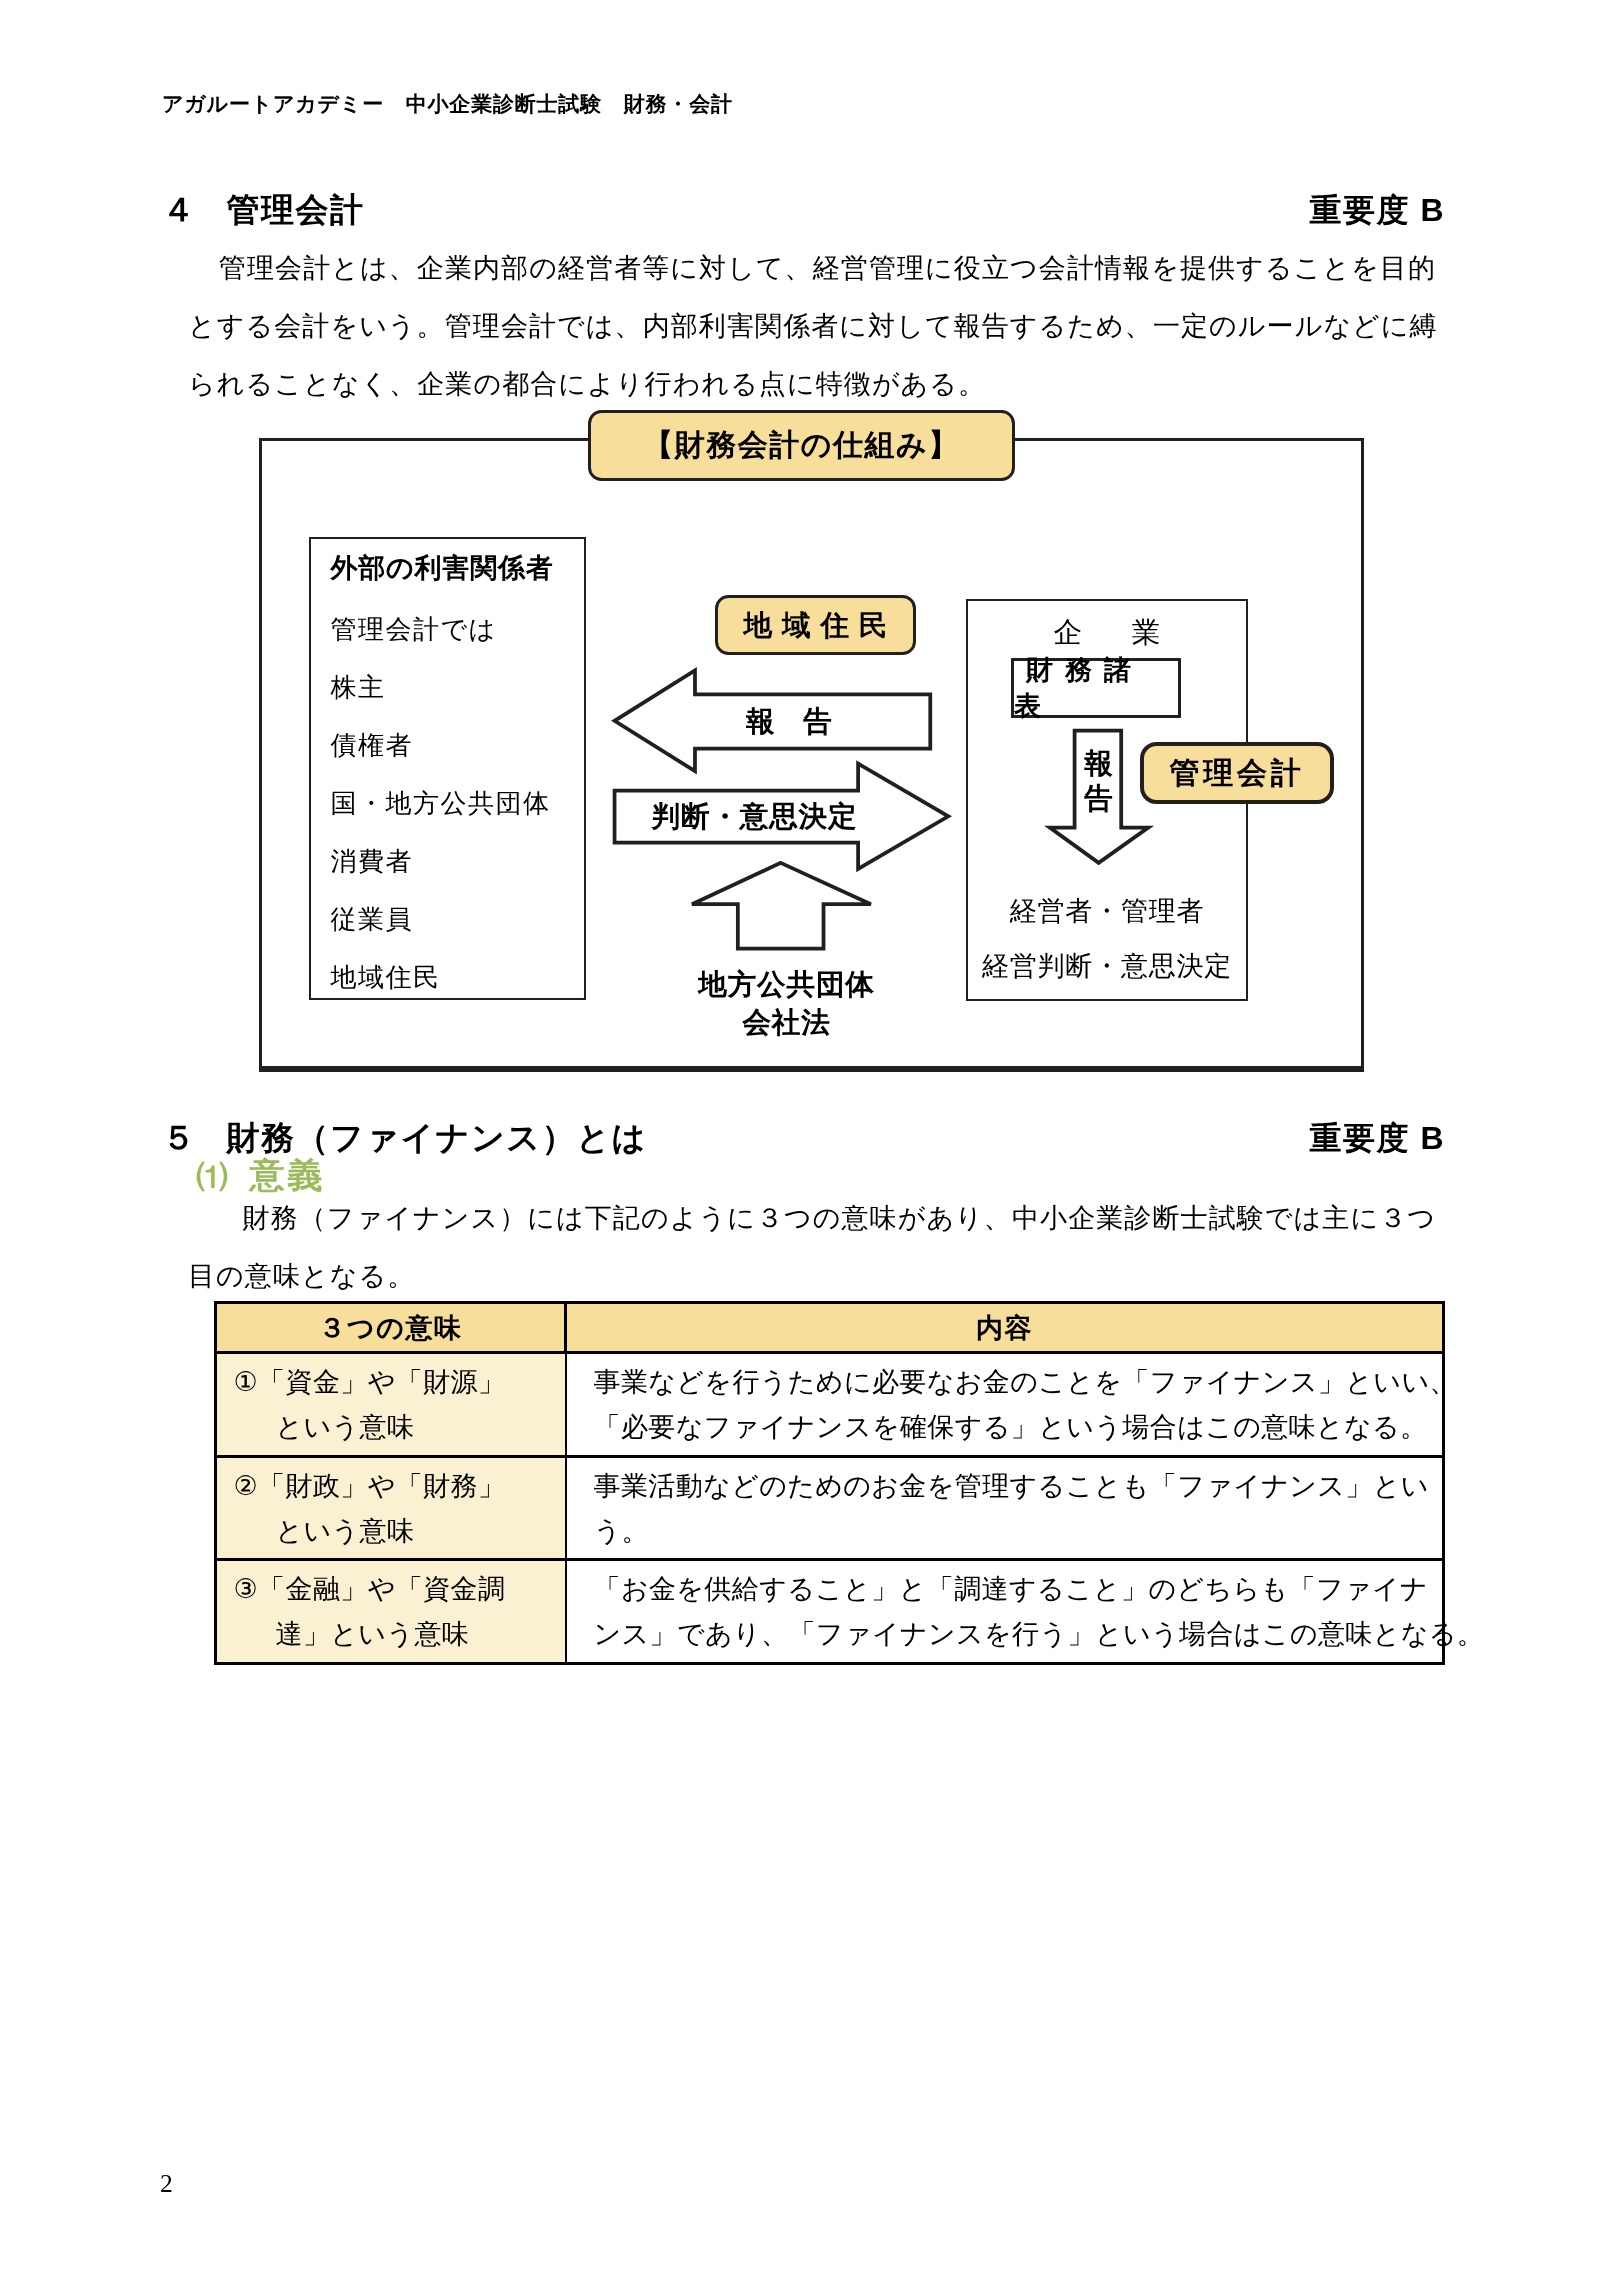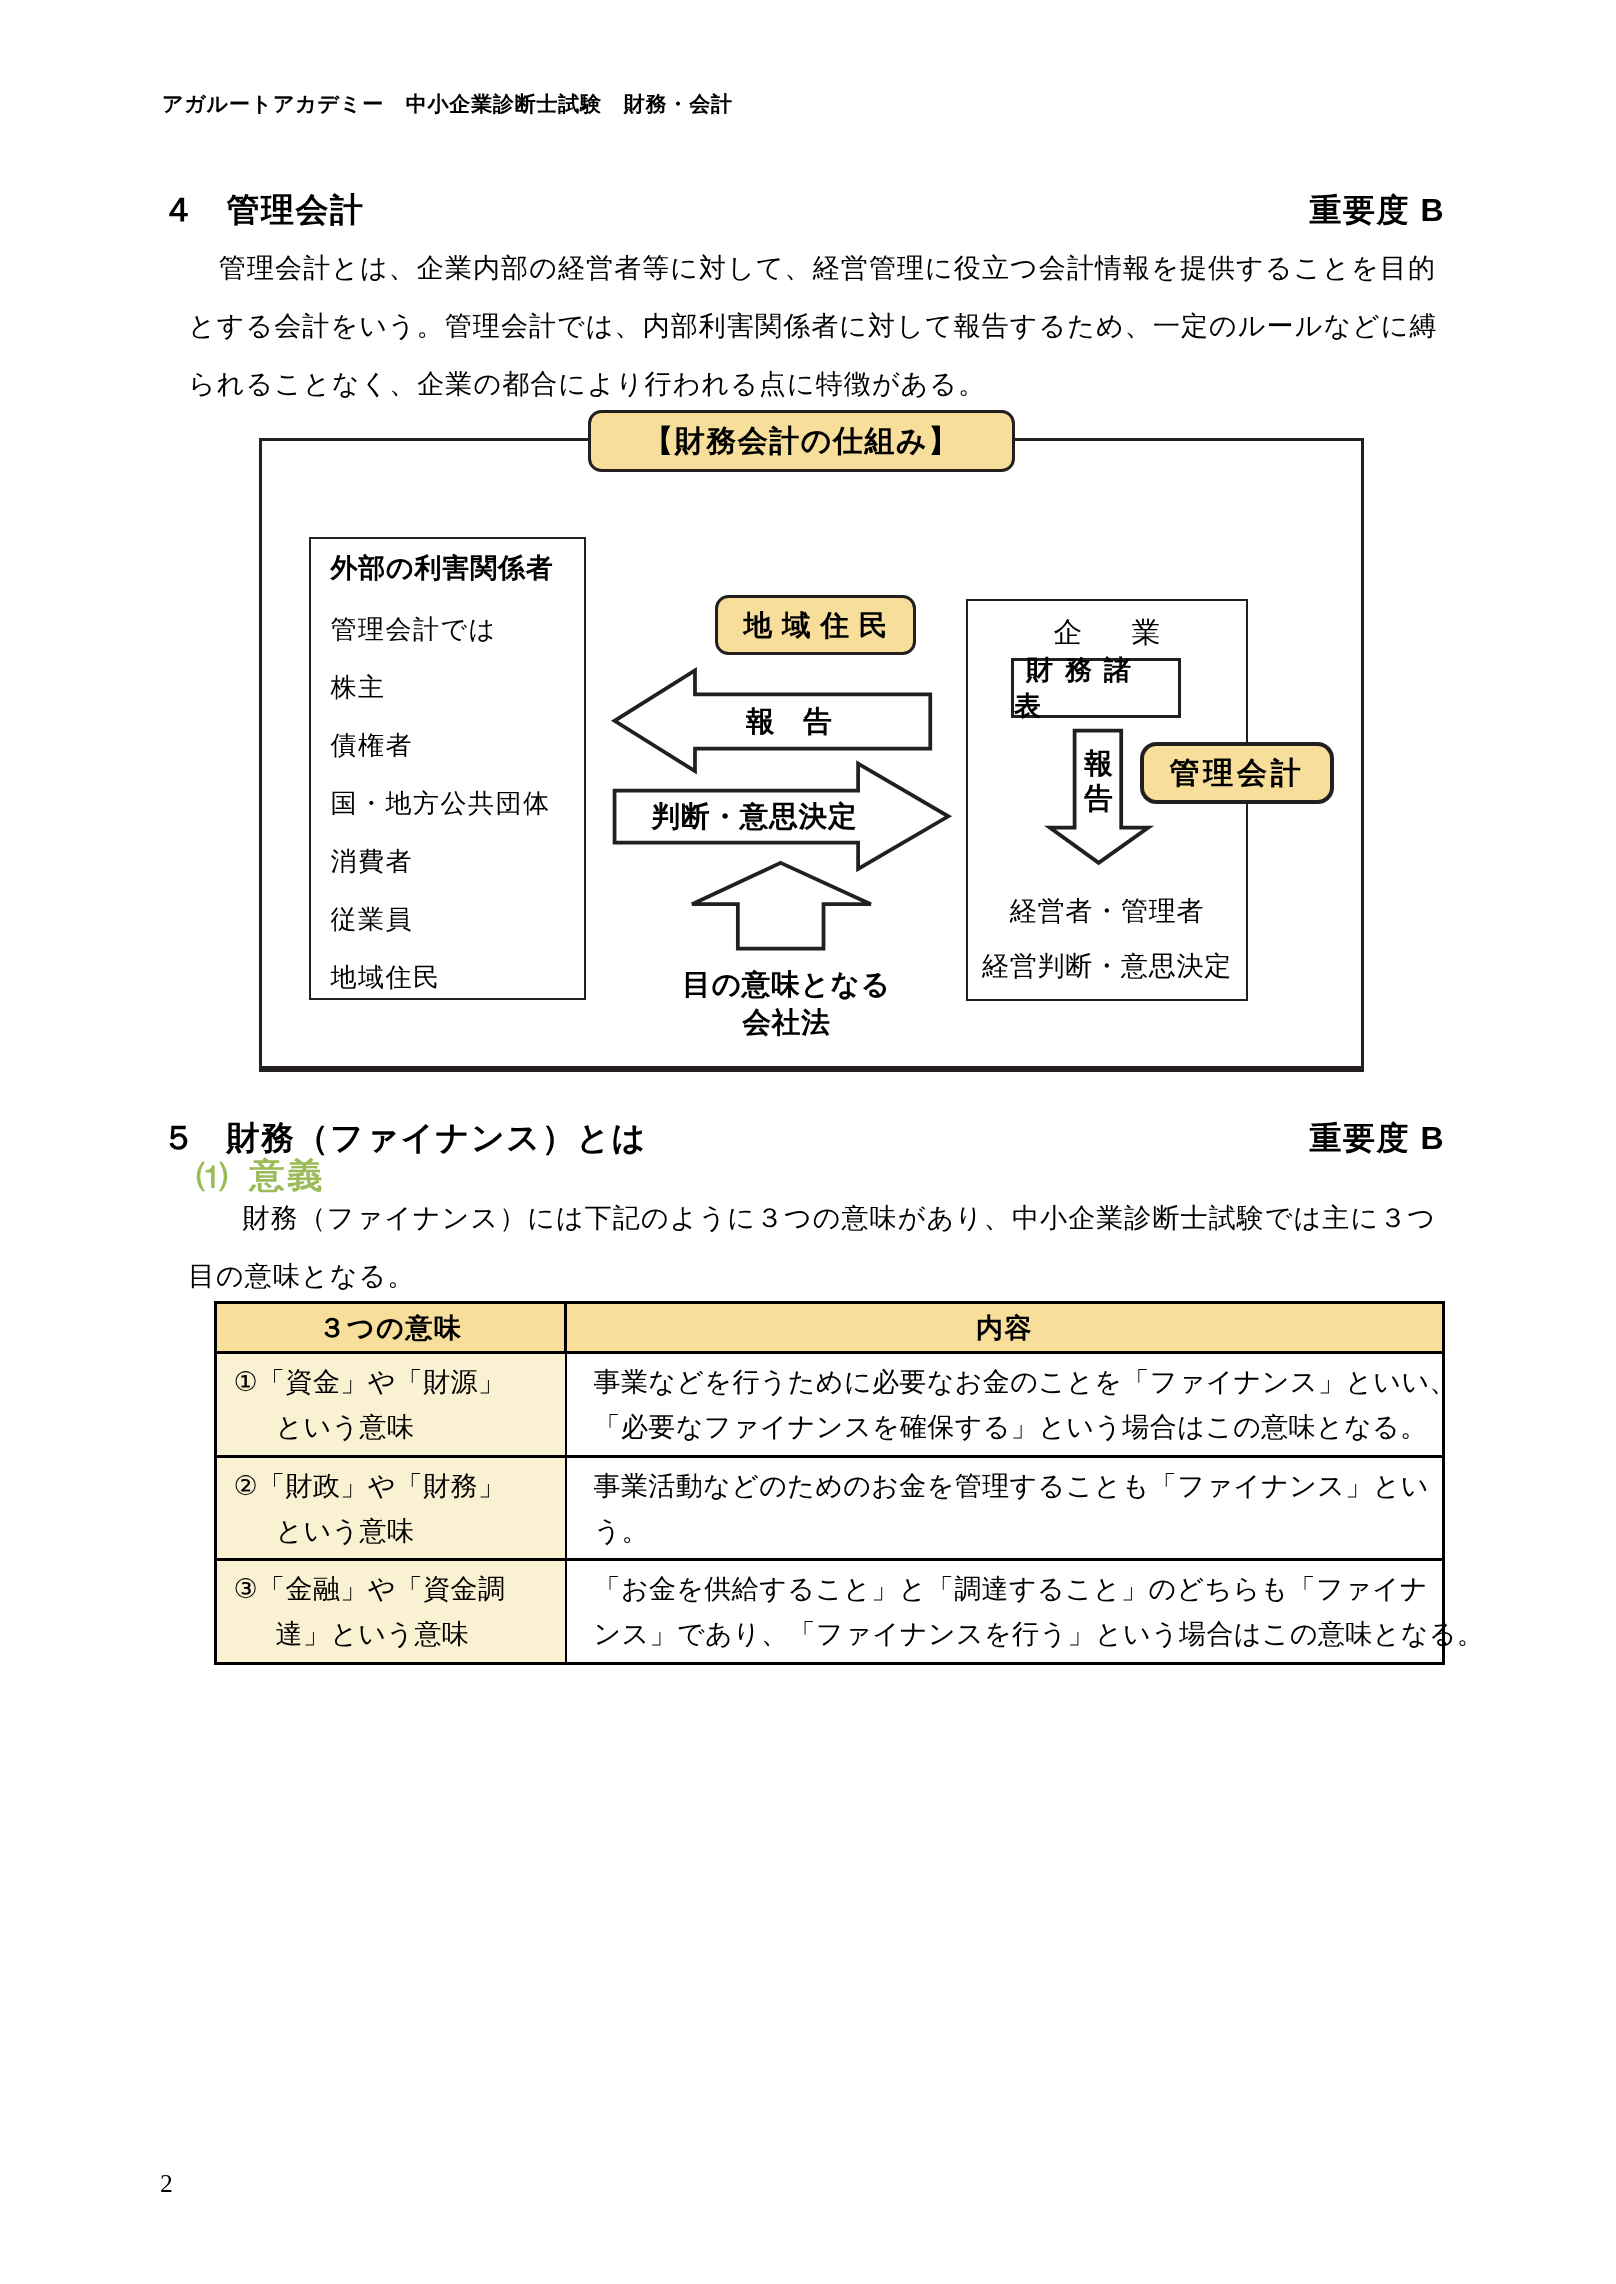--- a/index.html
+++ b/index.html
@@ -34,21 +34,21 @@
   
   #diagram{left:259px; top:410px; width:1105px; height:662px;}
   .dgm-frame{left:0; top:28px; width:1105px; height:634px;
     border:3.8px solid var(--line); border-bottom-width:6.8px; background:#fff; z-index:1;}
   .dgm-svg{left:0; top:28px; z-index:4; pointer-events:none;}
   .tan-box{
     background:var(--tan); border:3.8px solid var(--line); border-radius:13.5px;
     display:flex; align-items:center; justify-content:center;
     font-weight:bold; z-index:5;
   }
-  #dgm-title{left:329px; top:0; width:427px; height:62px; font-size:30px; letter-spacing:1.5px;}
+  #dgm-title{left:329px; top:0; width:427px; height:71px; font-size:30px; letter-spacing:1.5px;}
   #fa-box{left:456px; top:185px; width:201px; height:60px; font-size:28.6px; letter-spacing:9.8px; text-indent:9.8px;}
   #ma-box{left:881px; top:332px; width:194px; height:62px; font-size:30px; letter-spacing:3.8px; border-radius:16.5px; border-width:4.5px;}
   .white-box{background:#fff; border:2.3px solid var(--line); z-index:2;}
   #outside-box{left:50px; top:127px; width:277px; height:463px; padding:10.5px 0 0 19.5px;}
   #outside-box .ob-title{font-size:27px; font-weight:bold; letter-spacing:0.8px;}
   #outside-box ul{list-style:none; margin-top:15px;}
   #outside-box li{height:58px; display:flex; align-items:center; font-size:26px; letter-spacing:1.5px;}
   #company-box{left:707px; top:189px; width:282px; height:402px;}
   #company-title{left:0; top:12px; width:100%; text-align:center; font-size:28.6px; letter-spacing:10.5px; text-indent:10.5px;}
   #statements-box{left:43px; top:57px; width:170px; height:60px; border:3.8px solid var(--line);
@@ -143,21 +143,21 @@
 
     <div id="ma-box" class="abs tan-box gothic">管理会計</div>
 
     <div id="lbl-report-left" class="abs arrow-label gothic">報　告</div>
     <div id="lbl-judgement" class="abs arrow-label gothic">判断・意思決定</div>
     <div id="lbl-report-down" class="abs arrow-label gothic">
         <div class="tline">報</div>
         <div class="tline">告</div>
       </div>
     <div id="lbl-laws" class="abs arrow-label gothic">
-        <div class="tline">目の意味となる</div>
+        <div class="tline">地方公共団体</div>
         <div class="tline">会社法</div>
       </div>
   </div>
 
   <div class="abs sec-row gothic" style="top:1116px;">
     <div class="sec-title">
       <span class="sec-num">５</span><span>財務（ファイナンス）とは</span>
     </div>
     <div class="importance">重要度 B</div>
   </div>

